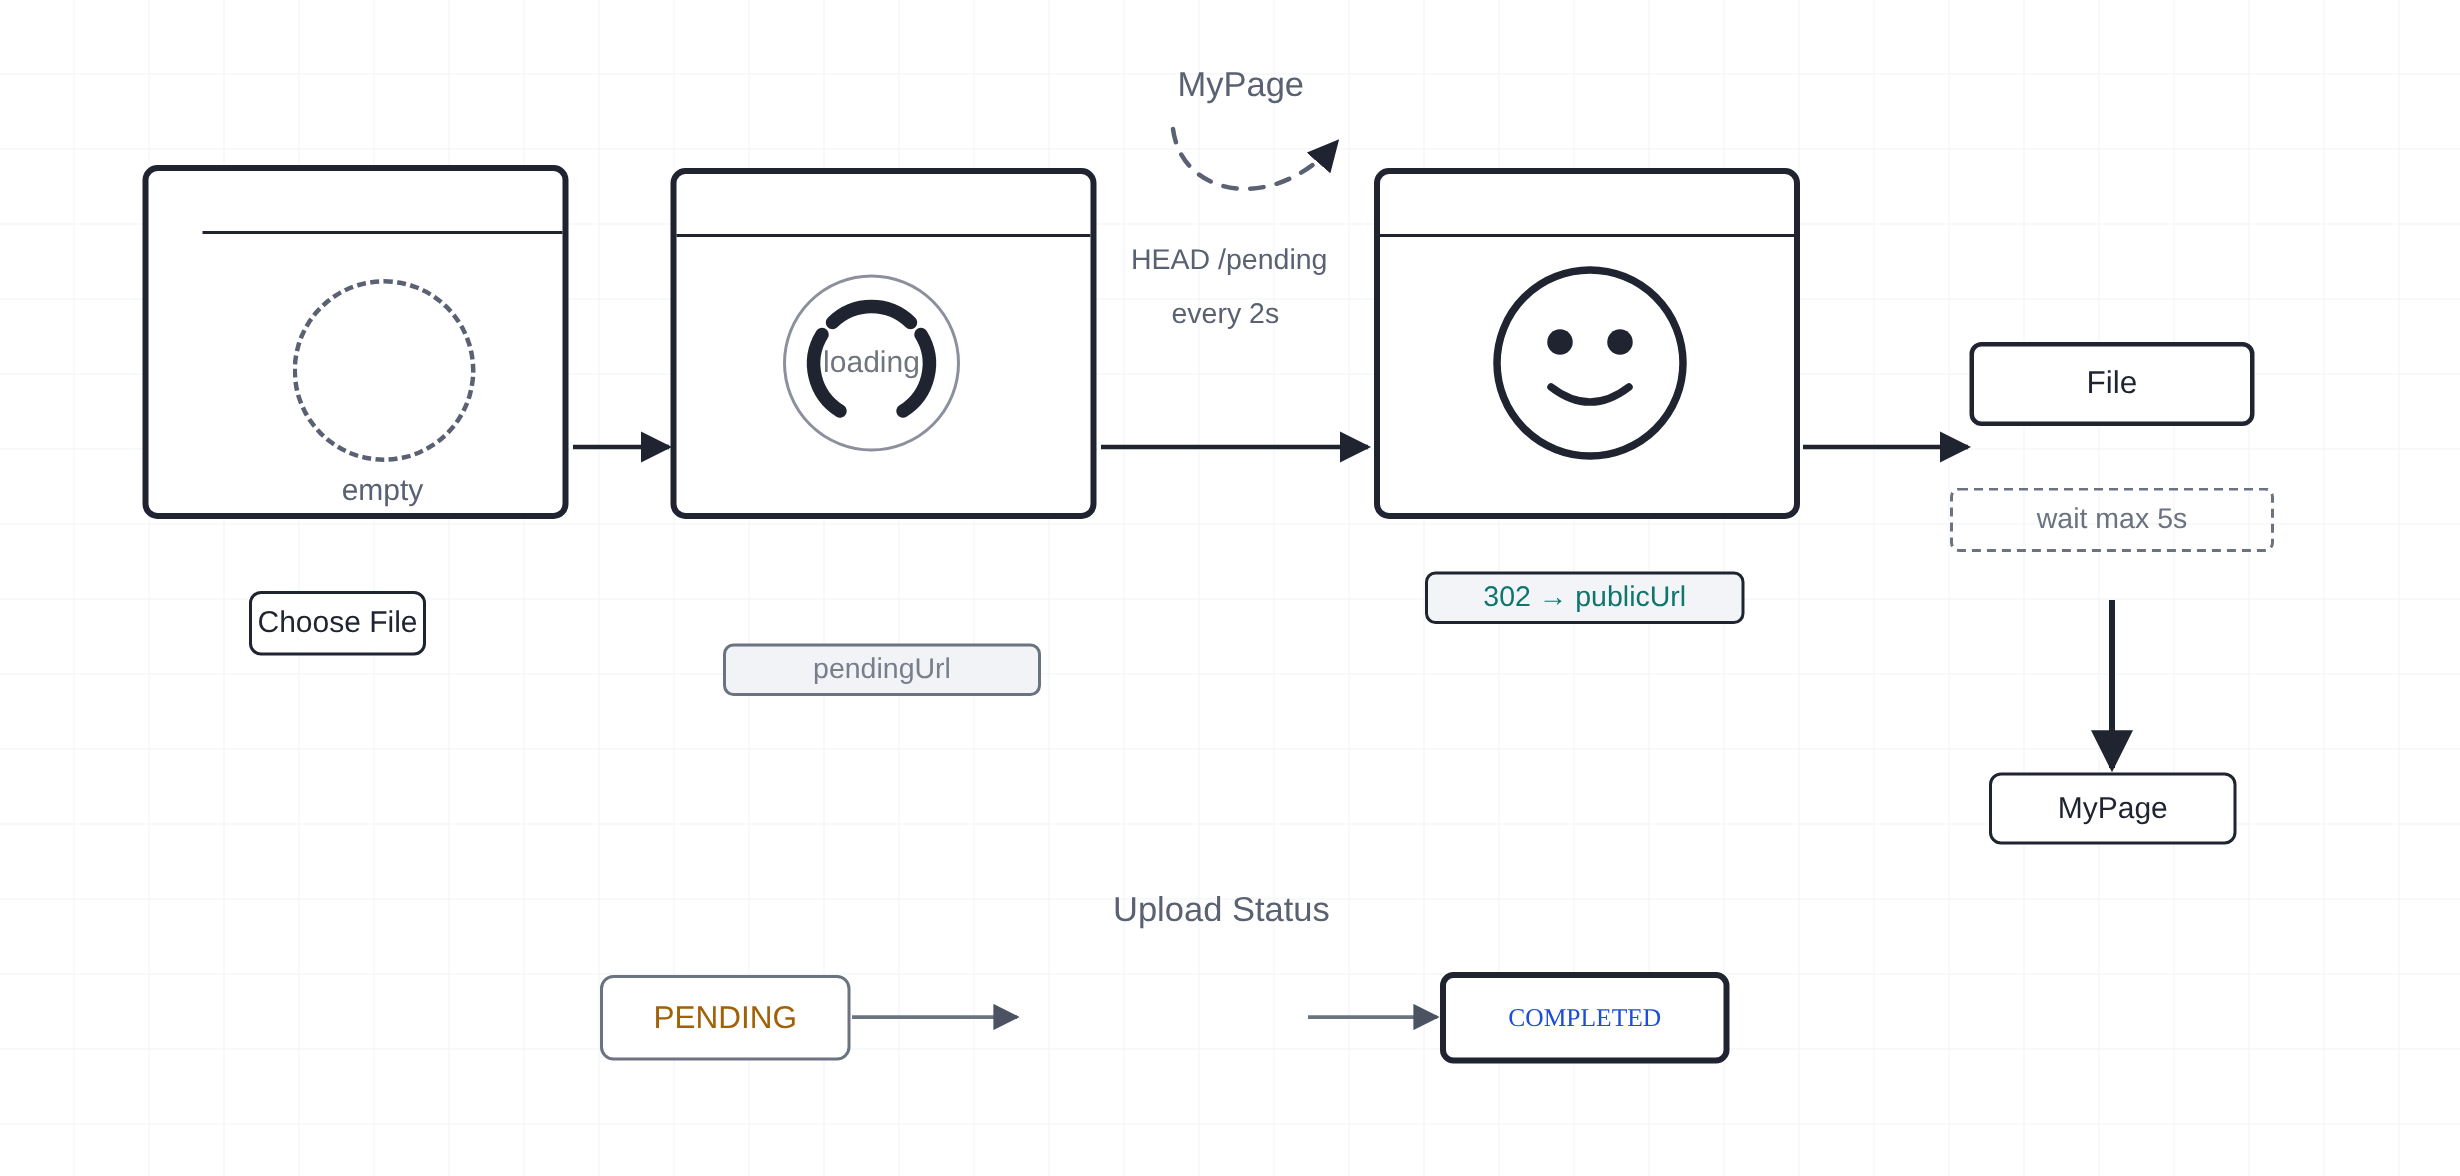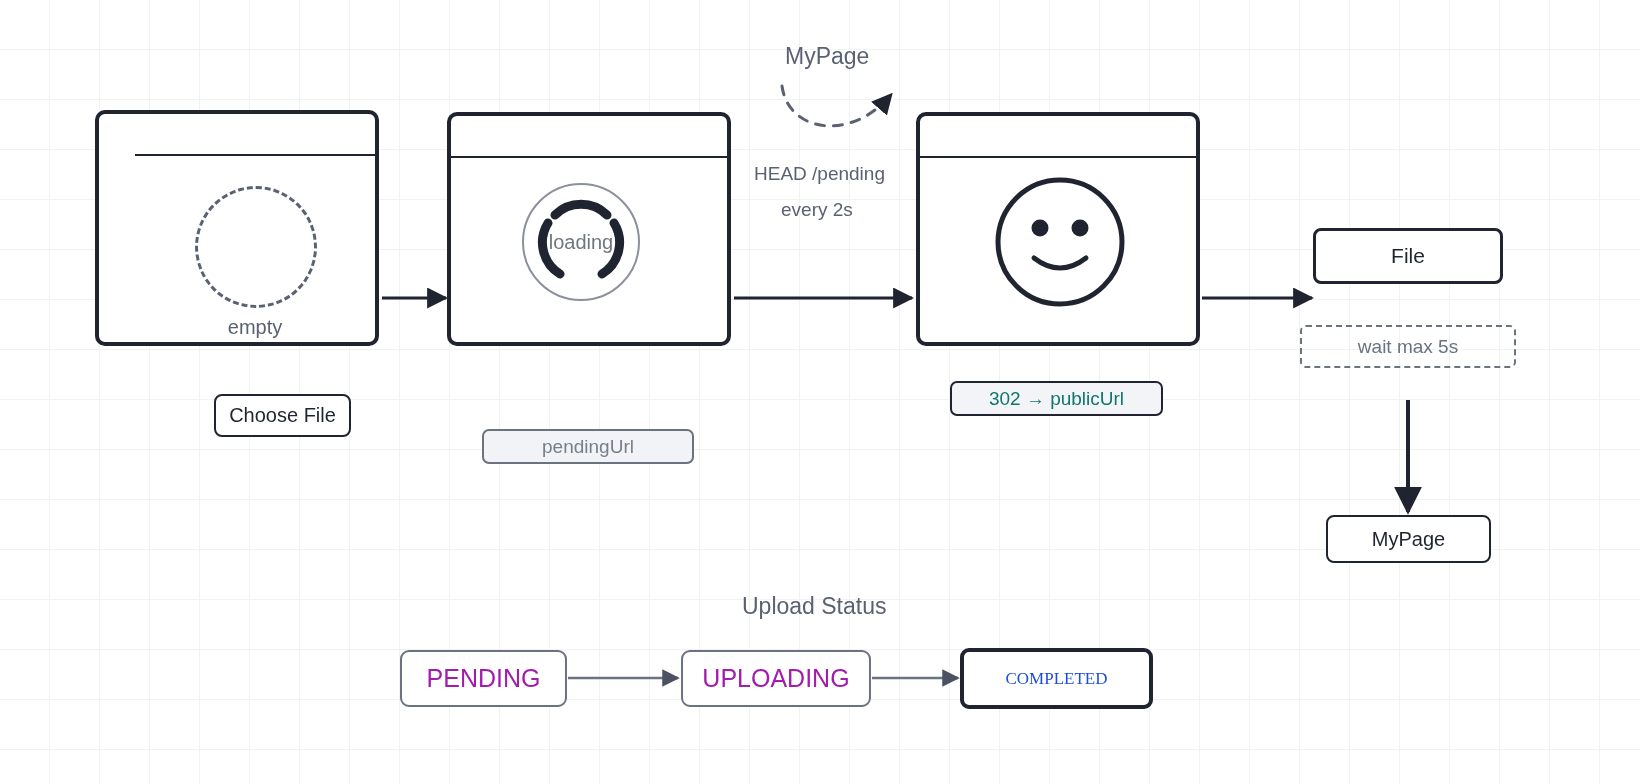--- a/index.html
+++ b/index.html
@@ -111,22 +111,22 @@
   .box-dashed {
     border: 2px dashed #6b7280;
     background: transparent;
     color: #6b7280;
     font-size: 19px;
     border-radius: 6px;
   }
   .state-muted {
     border: 2px solid #6b7280;
     background: #ffffff;
-    color: #a21caf;
-    font-size: 25px;
+    color: #a16207;
+    font-size: 21px;
     border-radius: 9px;
   }
   .state-active {
     border: 4px solid #1f2430;
     background: #ffffff;
     color: #1d4ed8;
     font-size: 17px;
     border-radius: 9px;
     font-family: Liberation Serif, serif;
   }
@@ -206,33 +206,32 @@
         <circle cx="88" cy="54" r="8.5" fill="#1f2430"></circle>
         <path d="M 42 84 Q 68 104 94 84" fill="none" stroke="#1f2430" stroke-width="5" stroke-linecap="round"></path>
       </svg>
     </div>
   </div>
 
   <div class="label label-title" style="left:785px; top:43px;">MyPage</div>
   <div class="label label-sub" style="left:754px; top:163px;">HEAD /pending</div>
   <div class="label label-sub" style="left:781px; top:199px;">every 2s</div>
 
-  <div class="box box-thin" style="left:166px; top:394px; width:137px; height:43px;margin-left:48px;">Choose File</div>
+  <div class="box box-thin" style="left:166px; top:394px; width:118px; height:43px;">Choose File</div>
 
   <div class="box badge-muted" style="left:482px; top:381px; width:212px; height:35px;">pendingUrl</div>
 
   <div class="box badge-dark" style="left:950px; top:381px; width:213px; height:35px;">302 → publicUrl</div>
 
   <div class="box box-strong" style="left:1313px; top:228px; width:190px; height:56px;">File</div>
 
   <div class="box box-dashed" style="left:1300px; top:325px; width:216px; height:43px;">wait max 5s</div>
 
   <div class="box box-thin" style="left:1326px; top:515px; width:165px; height:48px;">MyPage</div>
 
   <div class="label label-title" style="left:742px; top:593px;">Upload Status</div>
 
   <div class="box state-muted" style="left:400px; top:650px; width:167px; height:57px;">PENDING</div>
 
-  <div class="box state-muted" style="left:681px; top:650px; width:190px; height:57px;">UPLOADING</div>
 
   <div class="box state-active" style="left:960px; top:648px; width:193px; height:61px;">COMPLETED</div>
 
 </div>
 
 </body></html>

